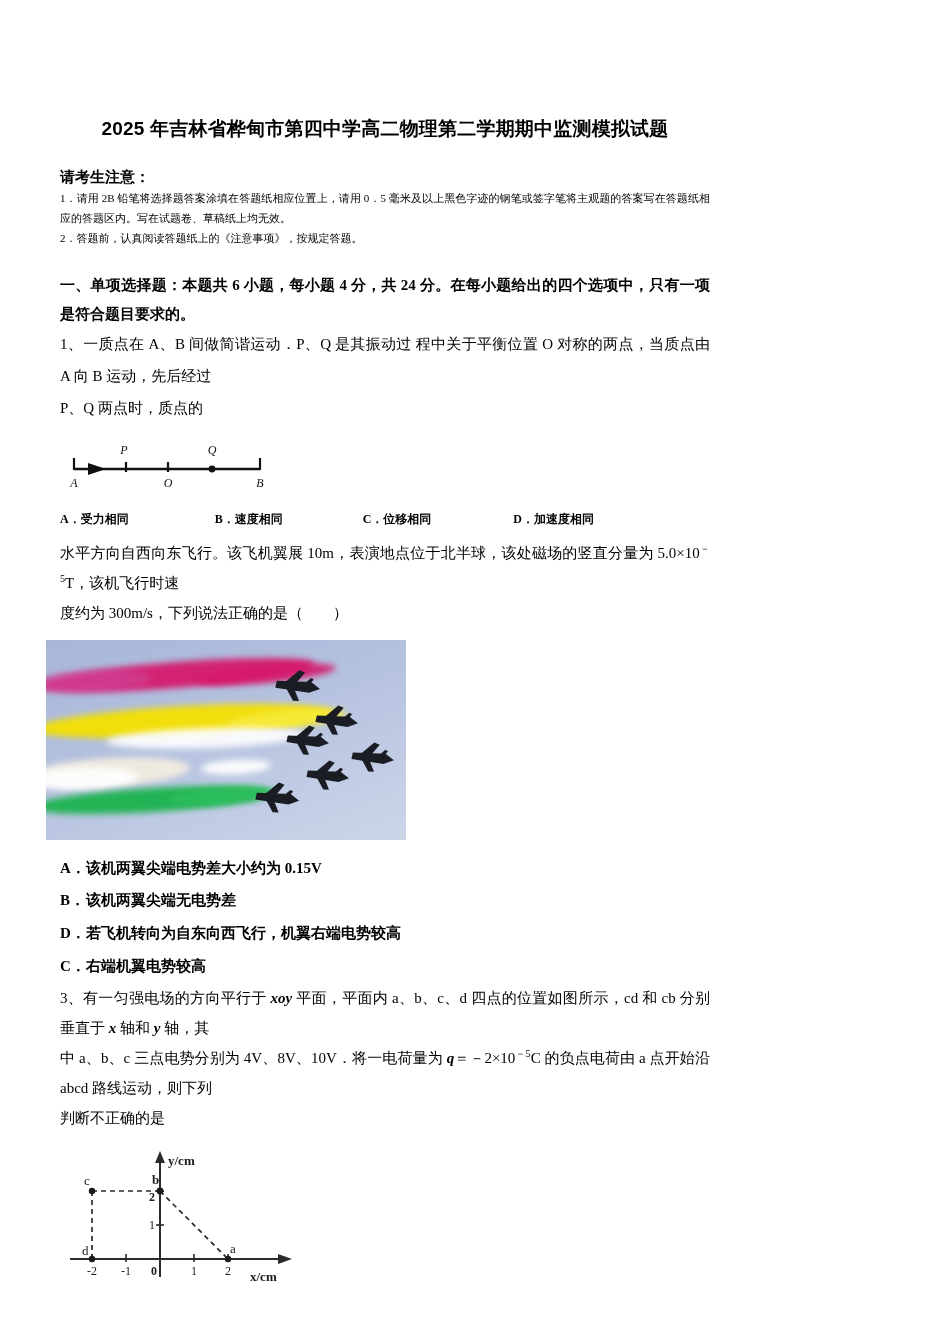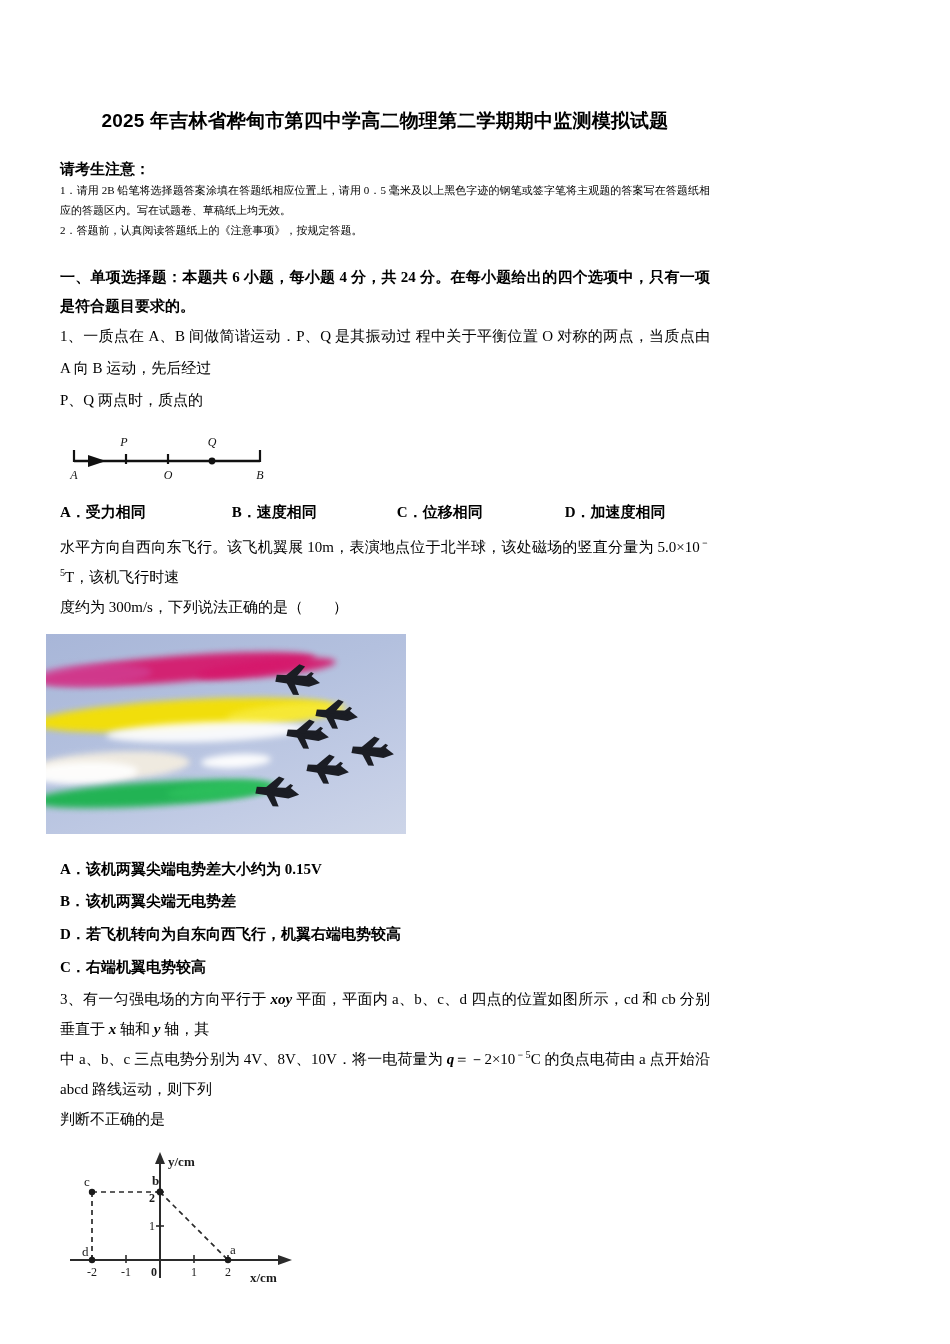--- a/index.html
+++ b/index.html
@@ -13,21 +13,21 @@
     font-family: "Liberation Serif", "DejaVu Serif", serif;
     color: #000000;
     position: relative;
     overflow: hidden;
   }
   .page {
     width: 770px;
     height: 1344px;
     position: relative;
     box-sizing: border-box;
-    padding: 4px 60px;
+    padding: 12px 60px;
   }
   .doc-title {
     text-align: center;
     font-size: 19px;
     font-weight: bold;
     letter-spacing: 0.2px;
     margin: 0;
     padding-top: 104px;
     padding-bottom: 0;
     line-height: 1.4;
@@ -53,37 +53,37 @@
     text-align: justify;
     font-weight: bold;
   }
   .q-line {
     font-size: 15px;
     line-height: 2.12;
     text-align: justify;
   }
   .q-line.tight { line-height: 2.0; }
   .opts-row {
-    font-size: 15px;
+    font-size: 12px;
     font-weight: bold;
     margin-top: 16px;
     margin-bottom: 10px;
     display: flex;
   }
   .opts-row .opt {
     white-space: nowrap;
   }
   .opt-sp1 { width: 86px; }
   .opt-sp2 { width: 80px; }
   .opt-sp3 { width: 82px; }
   .opt-block {
     font-size: 15px;
     font-weight: bold;
     line-height: 2.18;
-    margin-top: 19px;
+    margin-top: 12px;
   }
   .opt-block .lbl { display: inline-block; min-width: 26px; }
   .fig-wrap { margin: 0; padding: 0; }
 
   
   .fig-line {
     margin-top: 14px;
     margin-left: 0px;
   }
 

